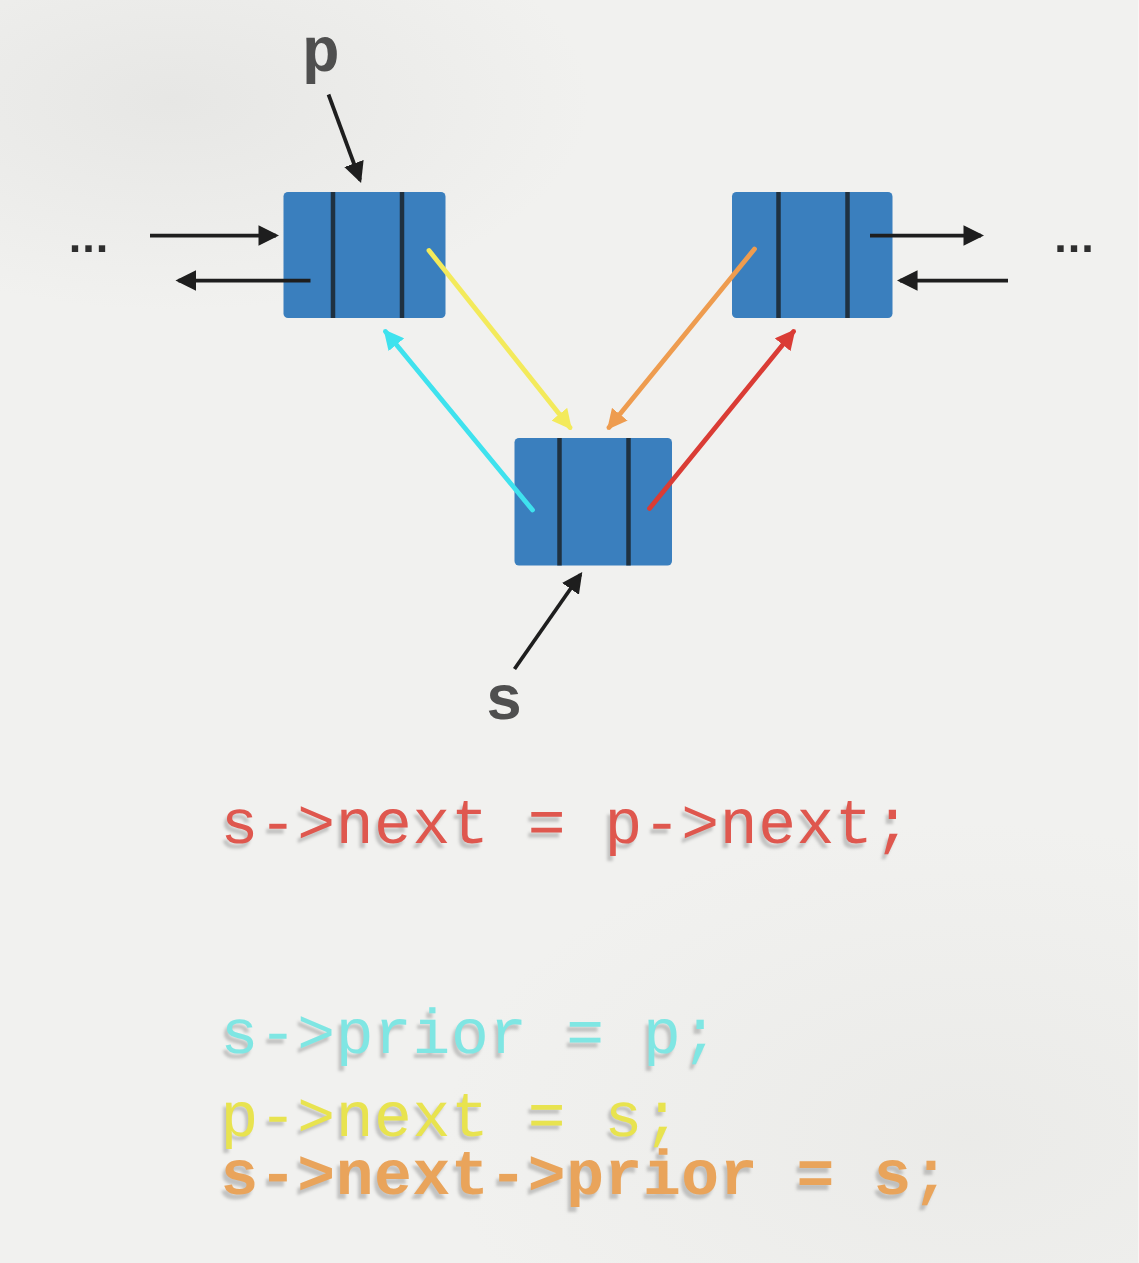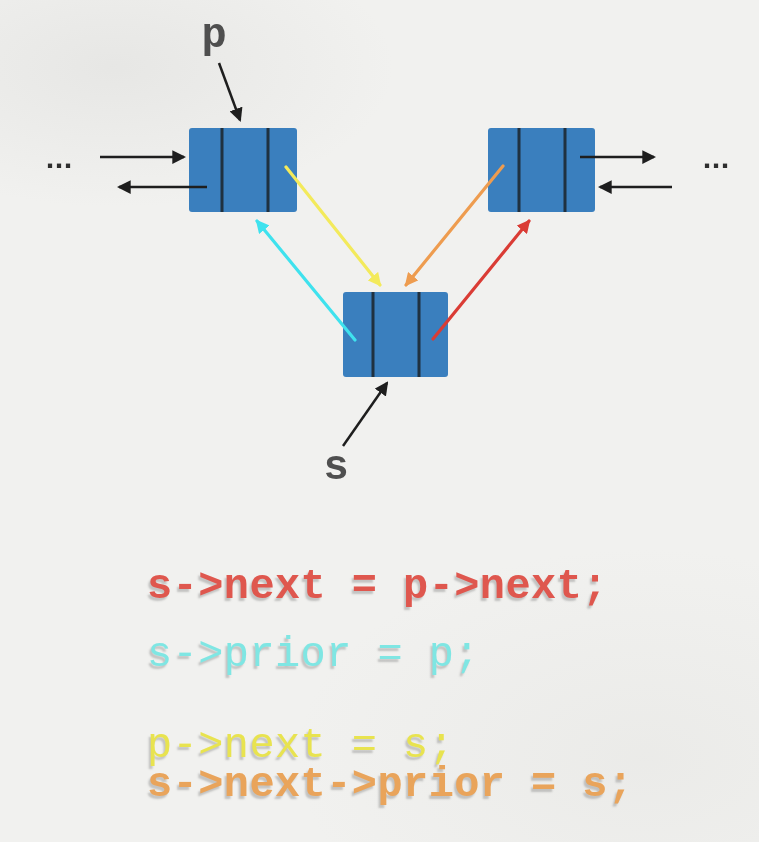--- a/index.html
+++ b/index.html
@@ -68,24 +68,24 @@
   .code-line {
     position: absolute;
     left: 147px;
     font-size: 42px;
     line-height: 42px;
     letter-spacing: 0.4px;
     white-space: pre;
     text-shadow: -2px 3px 2px rgba(125,125,125,0.40);
   }
   .code-red    { color: var(--code-red,    #df574e); }
-  .code-cyan   { color: var(--code-cyan,   #7fe6e3); }
+  .code-cyan   { color: var(--code-cyan,   #7fe6e3); margin-top: 36px; }
   .code-yellow { color: var(--code-yellow, #e8e34f); }
   .code-orange { color: var(--code-orange, #e9a45b); font-weight: bold; }
-  .line-1 { top: 566px; font-weight: bold; }
+  .line-1 { top: 530px; }
   .line-2 { top: 634px; }
   .line-3 { top: 725px; }
   .line-4 { top: 764px; }
 </style>
 </head>
 <body>
 
 <div class="stage">
 
   <svg class="diagram" width="759" height="520" viewBox="0 0 759 520">

